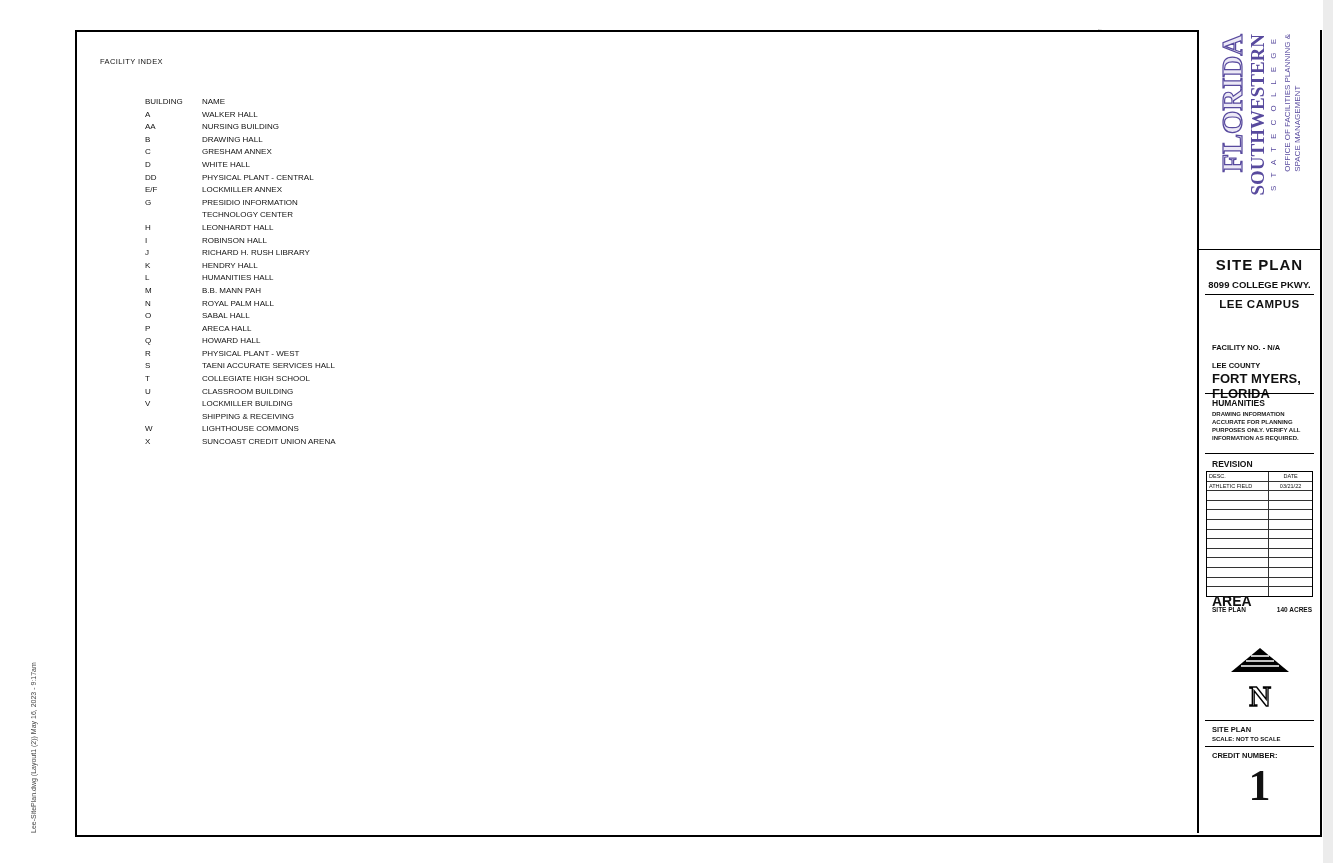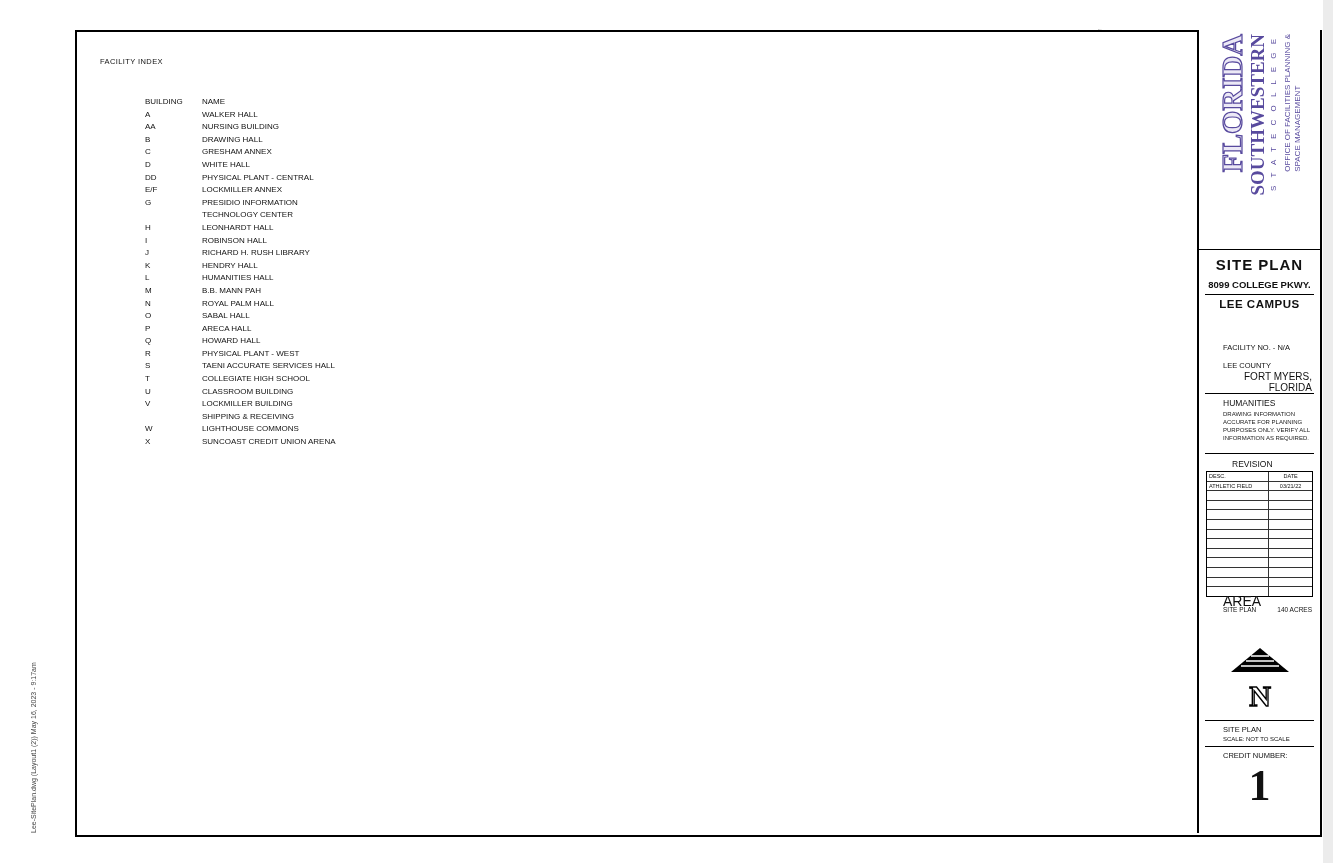--- a/index.html
+++ b/index.html
@@ -34,21 +34,21 @@
   .vtext{writing-mode:vertical-rl;transform:rotate(180deg);white-space:nowrap;}
   #logo-box{position:absolute;left:0;top:0;width:100%;height:220px;border-bottom:1.5px solid #000;
        display:flex;flex-direction:row;justify-content:center;align-items:flex-start;gap:1px;padding-top:4px;box-sizing:border-box;}
   #logo-florida{font-family:"Liberation Serif",serif;font-size:30px;font-weight:700;
        color:#ece9f6;-webkit-text-stroke:1.2px #584a9e;line-height:30px;}
   #logo-southwestern{font-family:"Liberation Serif",serif;font-size:19px;font-weight:700;color:#584a9e;line-height:20px;}
   #logo-state{font-size:8px;color:#584a9e;letter-spacing:3px;line-height:10px;margin-top:2px;}
   #logo-office{display:flex;flex-direction:row;margin-left:3px;}
   #logo-office .vtext{font-size:8px;color:#584a9e;line-height:10px;}
   .sb-center{position:absolute;left:0;width:100%;text-align:center;}
-  .sb-left{position:absolute;left:24px;right:8px;}
+  .sb-left{position:absolute;left:13px;right:8px;font-weight:bold;}
   #rev-table{position:absolute;left:7px;right:7px;top:441px;border:1.5px solid #000;}
   .rrow{display:flex;border-bottom:1px solid #333;height:8.6px;align-items:center;}
   .rrow:last-child{border-bottom:none;}
   .rc1{width:58%;border-right:1px solid #333;font-size:5.5px;padding-left:2px;height:100%;display:flex;align-items:center;}
   .rc2{width:42%;font-size:5.5px;display:flex;align-items:center;justify-content:center;height:100%;}
   #sheet-number{font-family:"Liberation Serif",serif;font-size:44px;font-weight:700;}
 </style>
 </head>
 <body>
 
@@ -513,33 +513,33 @@
     </div>
   </div>
 
   <div class="sb-center" style="top:226px;font-size:15px;font-weight:700;letter-spacing:1px;">SITE PLAN</div>
   <div class="sb-center" style="top:249px;font-size:9.5px;font-weight:700;">8099 COLLEGE PKWY.</div>
   <div class="hr" style="top:264px;"></div>
   <div class="sb-center" style="top:268px;font-size:11.5px;font-weight:700;letter-spacing:.5px;">LEE CAMPUS</div>
 
   <div class="sb-left" style="top:313px;font-size:7.5px;">FACILITY NO. - N/A</div>
   <div class="sb-left" style="top:331px;font-size:7.5px;">LEE COUNTY</div>
-  <div class="sb-left" style="top:341px;font-size:10px;text-align:right;">FORT MYERS, FLORIDA</div>
+  <div class="sb-left" style="top:341px;font-size:13px;">FORT MYERS, FLORIDA</div>
 
   <div class="hr" style="top:363px;"></div>
   <div class="sb-left" style="top:368px;font-size:8.5px;">HUMANITIES</div>
   <div class="sb-left" id="disclaimer-lines" style="top:380px;font-size:6px;line-height:8px;color:#222;">
       <div>DRAWING INFORMATION</div>
       <div>ACCURATE FOR PLANNING</div>
       <div>PURPOSES ONLY. VERIFY  ALL</div>
       <div>INFORMATION AS  REQUIRED.</div>
     </div>
 
   <div class="hr" style="top:423px;"></div>
-  <div class="sb-left" style="top:429px;font-size:8.5px;margin-left:9px;">REVISION</div>
+  <div class="sb-left" style="top:429px;font-size:8.5px;">REVISION</div>
   <div id="rev-table">
       <div class="rrow">
         <div class="rc1">DESC.</div>
         <div class="rc2">DATE</div>
       </div>
       <div class="rrow">
         <div class="rc1">ATHLETIC FIELD</div>
         <div class="rc2">03/21/22</div>
       </div>
       <div class="rrow">

